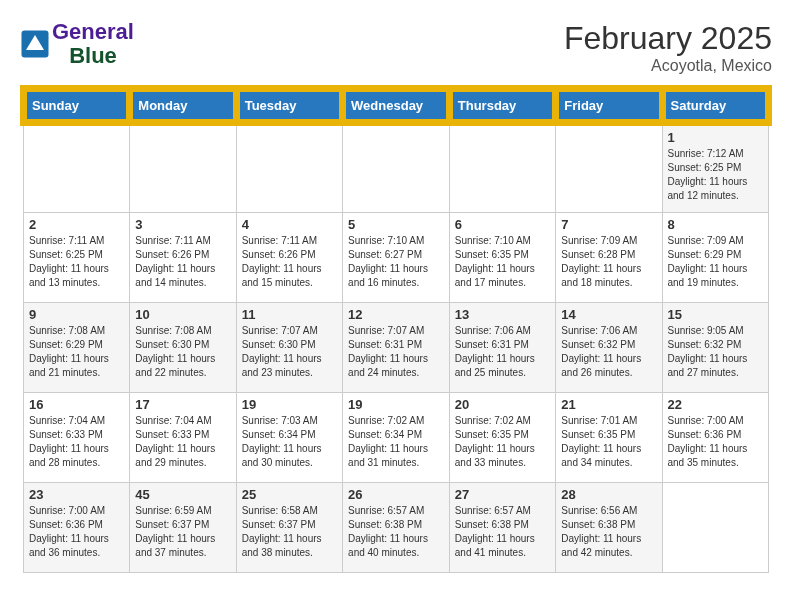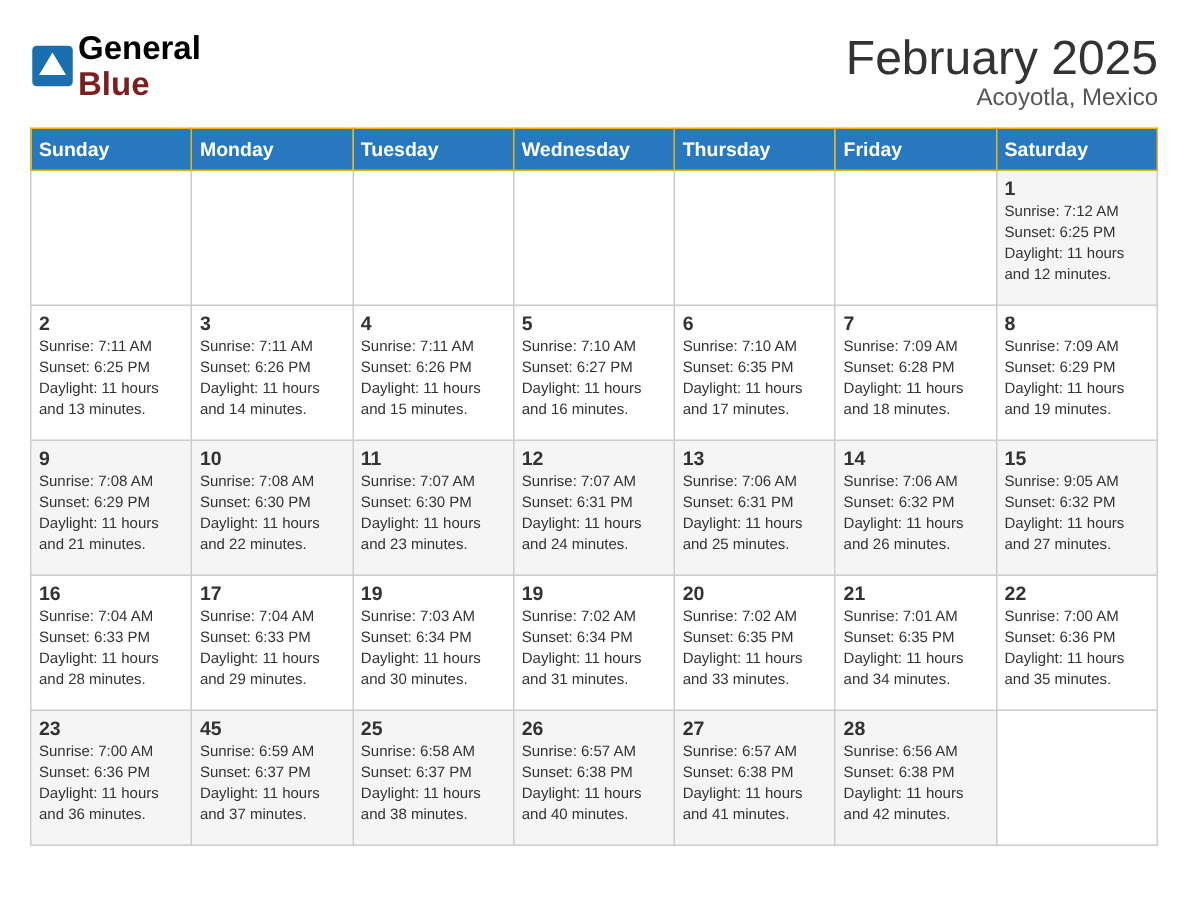--- a/index.html
+++ b/index.html
@@ -20,21 +20,21 @@
       display: flex;
       align-items: center;
     }
     .logo-text {
       font-size: 22px;
       font-weight: bold;
       color: #333;
       line-height: 1.1;
     }
     .logo-text span {
-      color: #000000;
+      color: #4c1d95;
     }
     .logo-icon {
       width: 30px;
       height: 30px;
       margin-right: 2px;
     }
     .title-block {
       text-align: right;
     }
     .month-year {
@@ -52,21 +52,21 @@
       border-collapse: collapse;
       font-size: 11px;
     }
     thead tr th {
       background-color: #2878c0;
       color: #fff;
       text-align: left;
       padding: 6px 5px;
       font-size: 13px;
       font-weight: bold;
-      border: 1px solid #eab308;
+      border: 7px solid #eab308;
     }
     tbody tr td {
       border: 1px solid #ccc;
       vertical-align: top;
       padding: 4px 5px;
       width: 107px;
       height: 90px;
       background: #fff;
     }
     tbody tr:nth-child(odd) td {
@@ -92,21 +92,21 @@
 <body>
 
 <div class="header">
   <div class="logo">
     <svg class="logo-icon" viewBox="0 0 40 40">
       <rect x="2" y="2" width="36" height="36" rx="4" fill="#1a6faf"></rect>
       <polygon points="20,8 32,28 8,28" fill="white"></polygon>
     </svg>
     <div class="logo-text">
       <div><span>General</span></div>
-      <div style="color:#7f1d1d;">Blue</div>
+      <div style="color:#14532d;text-align:center;">Blue</div>
     </div>
   </div>
   <div class="title-block">
     <div class="month-year">February 2025</div>
     <div class="location">Acoyotla, Mexico</div>
   </div>
 </div>
 
 <table>
   <thead>

